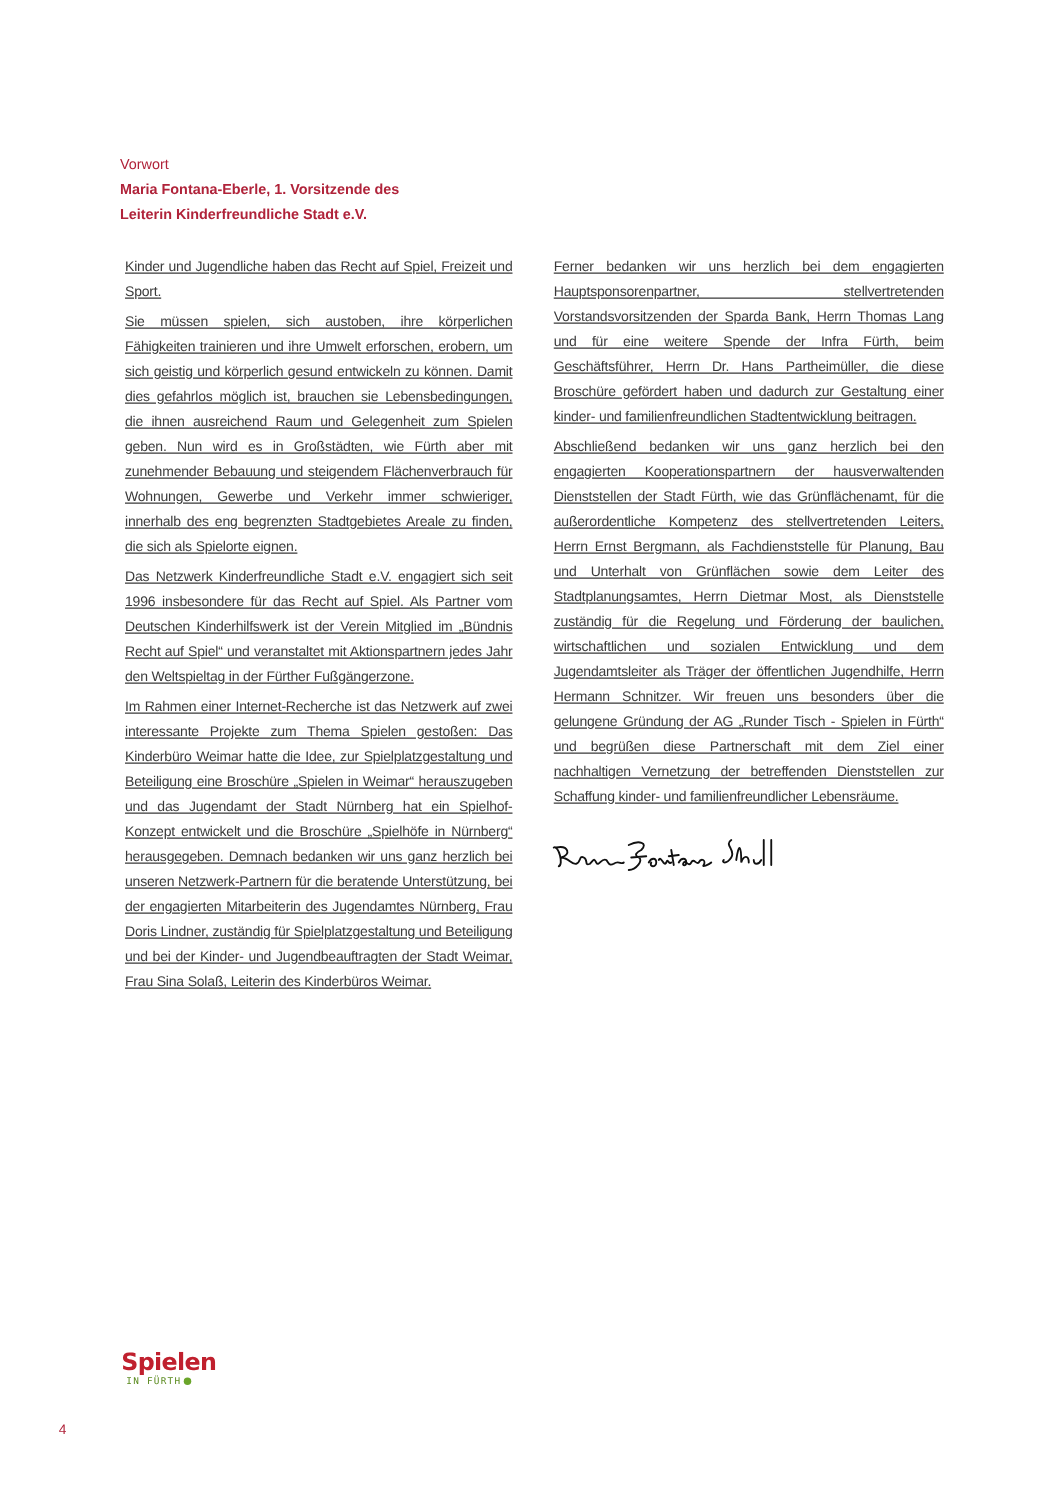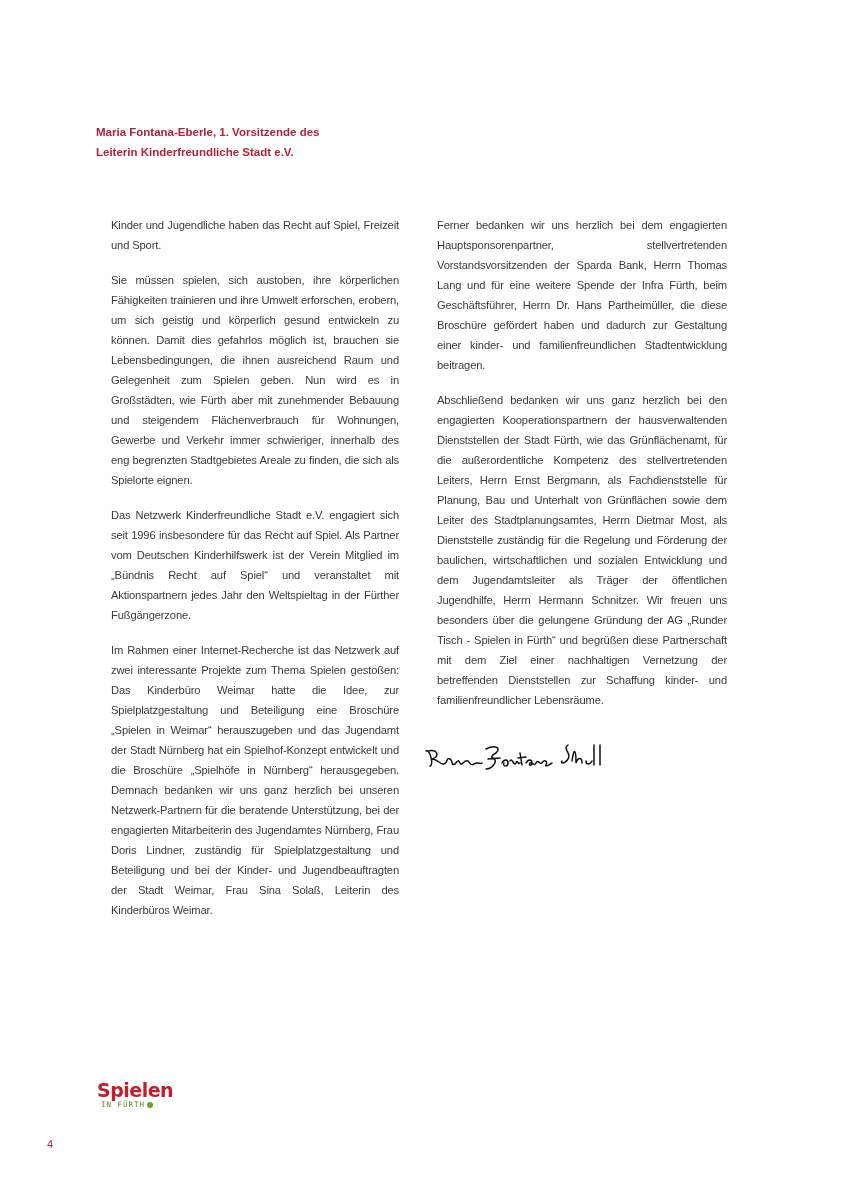--- a/index.html
+++ b/index.html
@@ -3,38 +3,39 @@
 <meta charset="utf-8">
 <style>
   html, body { margin: 0; padding: 0; background: #ffffff; }
   body { width: 848px; height: 1200px; position: relative; overflow: hidden;
          font-family: "Liberation Sans", sans-serif; color: #3a3a3a; }
   .header { position: absolute; left: 96px; top: 122px; width: 320px; }
   .kicker { font-size: 11.5px; color: #b0233a; line-height: 20px; }
   .title { font-size: 11.5px; font-weight: bold; color: #b0233a; line-height: 20px; }
   .col { position: absolute; top: 200px; width: 318px; font-size: 11.2px; line-height: 20px;
          text-align: justify; letter-spacing: -0.15px; }
-  .col p { margin: 15px; }
+  .col p { margin: 4px; text-decoration: underline; }
   .col-left { left: 96px; }
-  .col-right { left: 422px; width: 320px; }
+  .col-right { left: 439px; width: 320px; }
   .closing { margin-top: 20px !important; }
   .signature { margin-top: 14px; width: 190px; height: 34px; }
   .footer-page { position: absolute; left: 47px; top: 1138px; font-size: 11px; color: #b0233a; }
   .logo { position: absolute; left: 97px; top: 1080px; width: 70px; height: 40px; }
   .logo-main { font-family: "DejaVu Sans", sans-serif; font-weight: bold; font-size: 19px;
                color: #c0202e; letter-spacing: -0.5px; line-height: 20px; display: block; }
   .logo-sub { font-family: "DejaVu Sans Mono", monospace; font-size: 7.5px; color: #5a8a1e;
               letter-spacing: 1px; display: block; margin-left: 4px; margin-top: 0px; }
   .logo-dot { display: inline-block; width: 6px; height: 6px; border-radius: 50%;
               background: #6aa52a; margin-left: 2px; vertical-align: middle; }
 </style>
 </head>
 <body>
 
 <div class="header">
+  <div class="kicker">Vorwort</div>
   <div class="title">Maria Fontana-Eberle, 1. Vorsitzende des</div>
   <div class="title">Leiterin Kinderfreundliche Stadt e.V.</div>
 </div>
 
 <div class="col col-left">
   <p>Kinder und Jugendliche haben das Recht auf Spiel, Freizeit und Sport.</p>
   <p>Sie müssen spielen, sich austoben, ihre körperlichen Fähigkeiten trainieren und ihre Umwelt erforschen, erobern, um sich geistig und körperlich gesund entwickeln zu können. Damit dies gefahrlos möglich ist, brauchen sie Lebensbedingungen, die ihnen ausreichend Raum und Gelegenheit zum Spielen geben. Nun wird es in Großstädten, wie Fürth aber mit zunehmender Bebauung und steigendem Flächenverbrauch für Wohnungen, Gewerbe und Verkehr immer schwieriger, innerhalb des eng begrenzten Stadtgebietes Areale zu finden, die sich als Spielorte eignen.</p>
   <p>Das Netzwerk Kinderfreundliche Stadt e.V. engagiert sich seit 1996 insbesondere für das Recht auf Spiel. Als Partner vom Deutschen Kinderhilfswerk ist der Verein Mitglied im „Bündnis Recht auf Spiel“ und veranstaltet mit Aktionspartnern jedes Jahr den Weltspieltag in der Fürther Fußgängerzone.</p>
   <p>Im Rahmen einer Internet-Recherche ist das Netzwerk auf zwei interessante Projekte zum Thema Spielen gestoßen: Das Kinderbüro Weimar hatte die Idee, zur Spielplatzgestaltung und Beteiligung eine Broschüre „Spielen in Weimar“ herauszugeben und das Jugendamt der Stadt Nürnberg hat ein Spielhof-Konzept entwickelt und die Broschüre „Spielhöfe in Nürnberg“ herausgegeben. Demnach bedanken wir uns ganz herzlich bei unseren Netzwerk-Partnern für die beratende Unterstützung, bei der engagierten Mitarbeiterin des Jugendamtes Nürnberg, Frau Doris Lindner, zuständig für Spielplatzgestaltung und Beteiligung und bei der Kinder- und Jugendbeauftragten der Stadt Weimar, Frau Sina Solaß, Leiterin des Kinderbüros Weimar.</p>
 </div>

